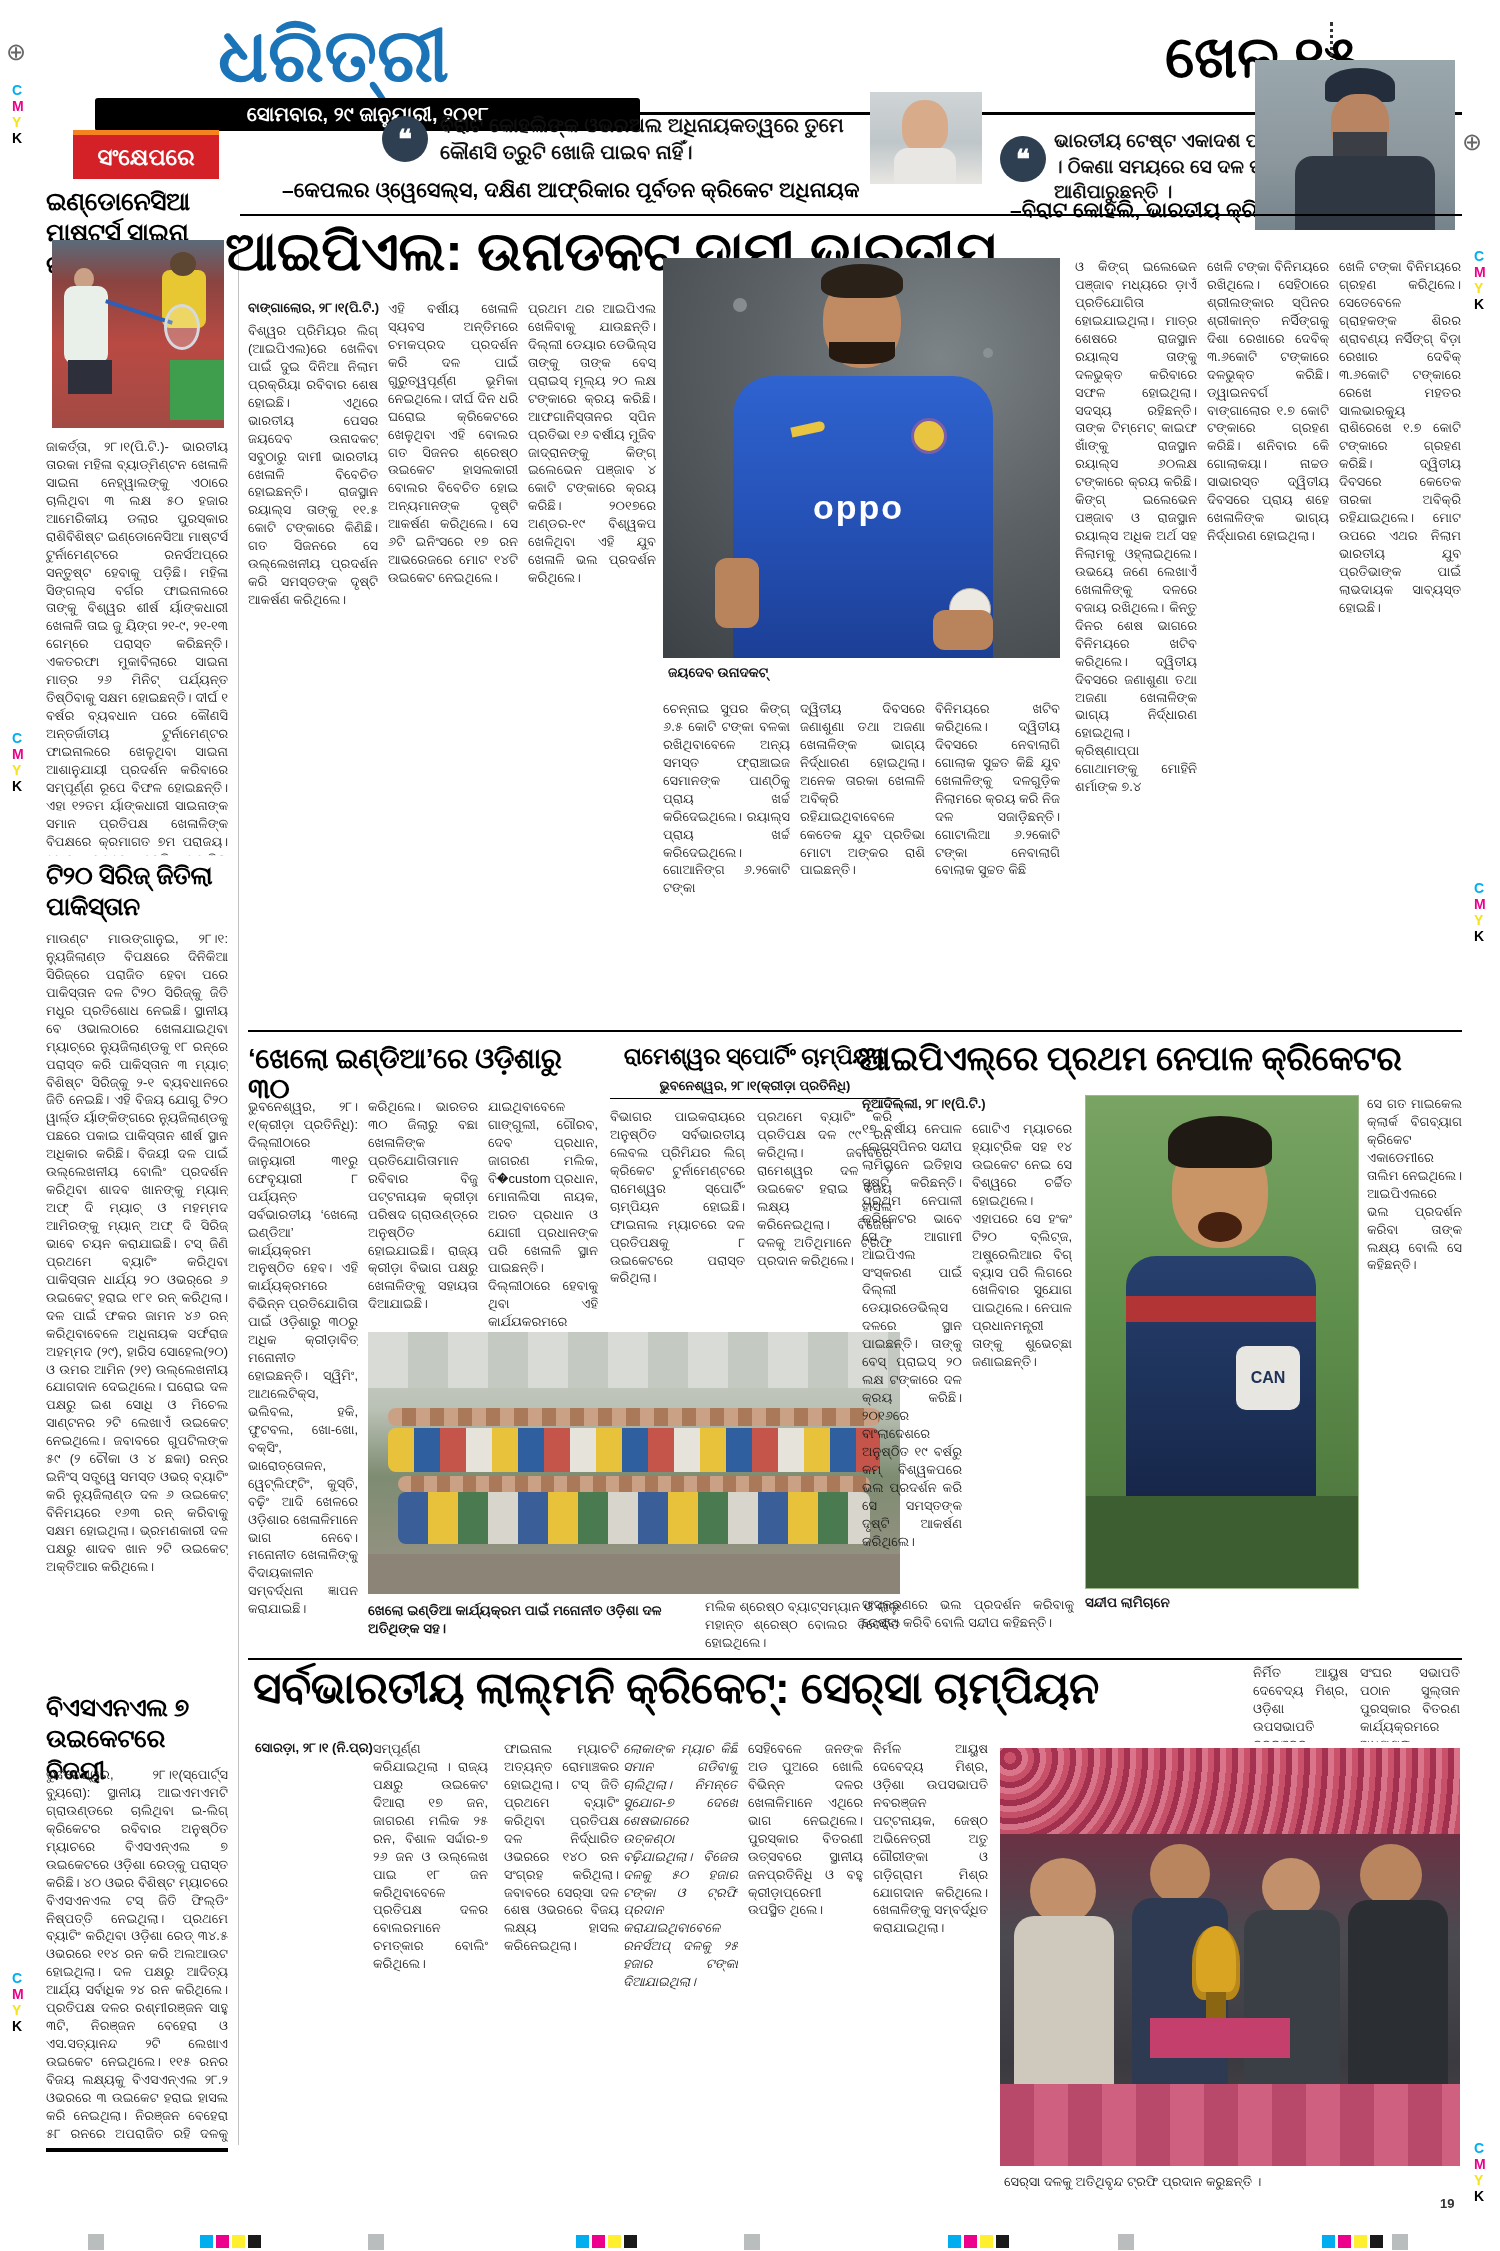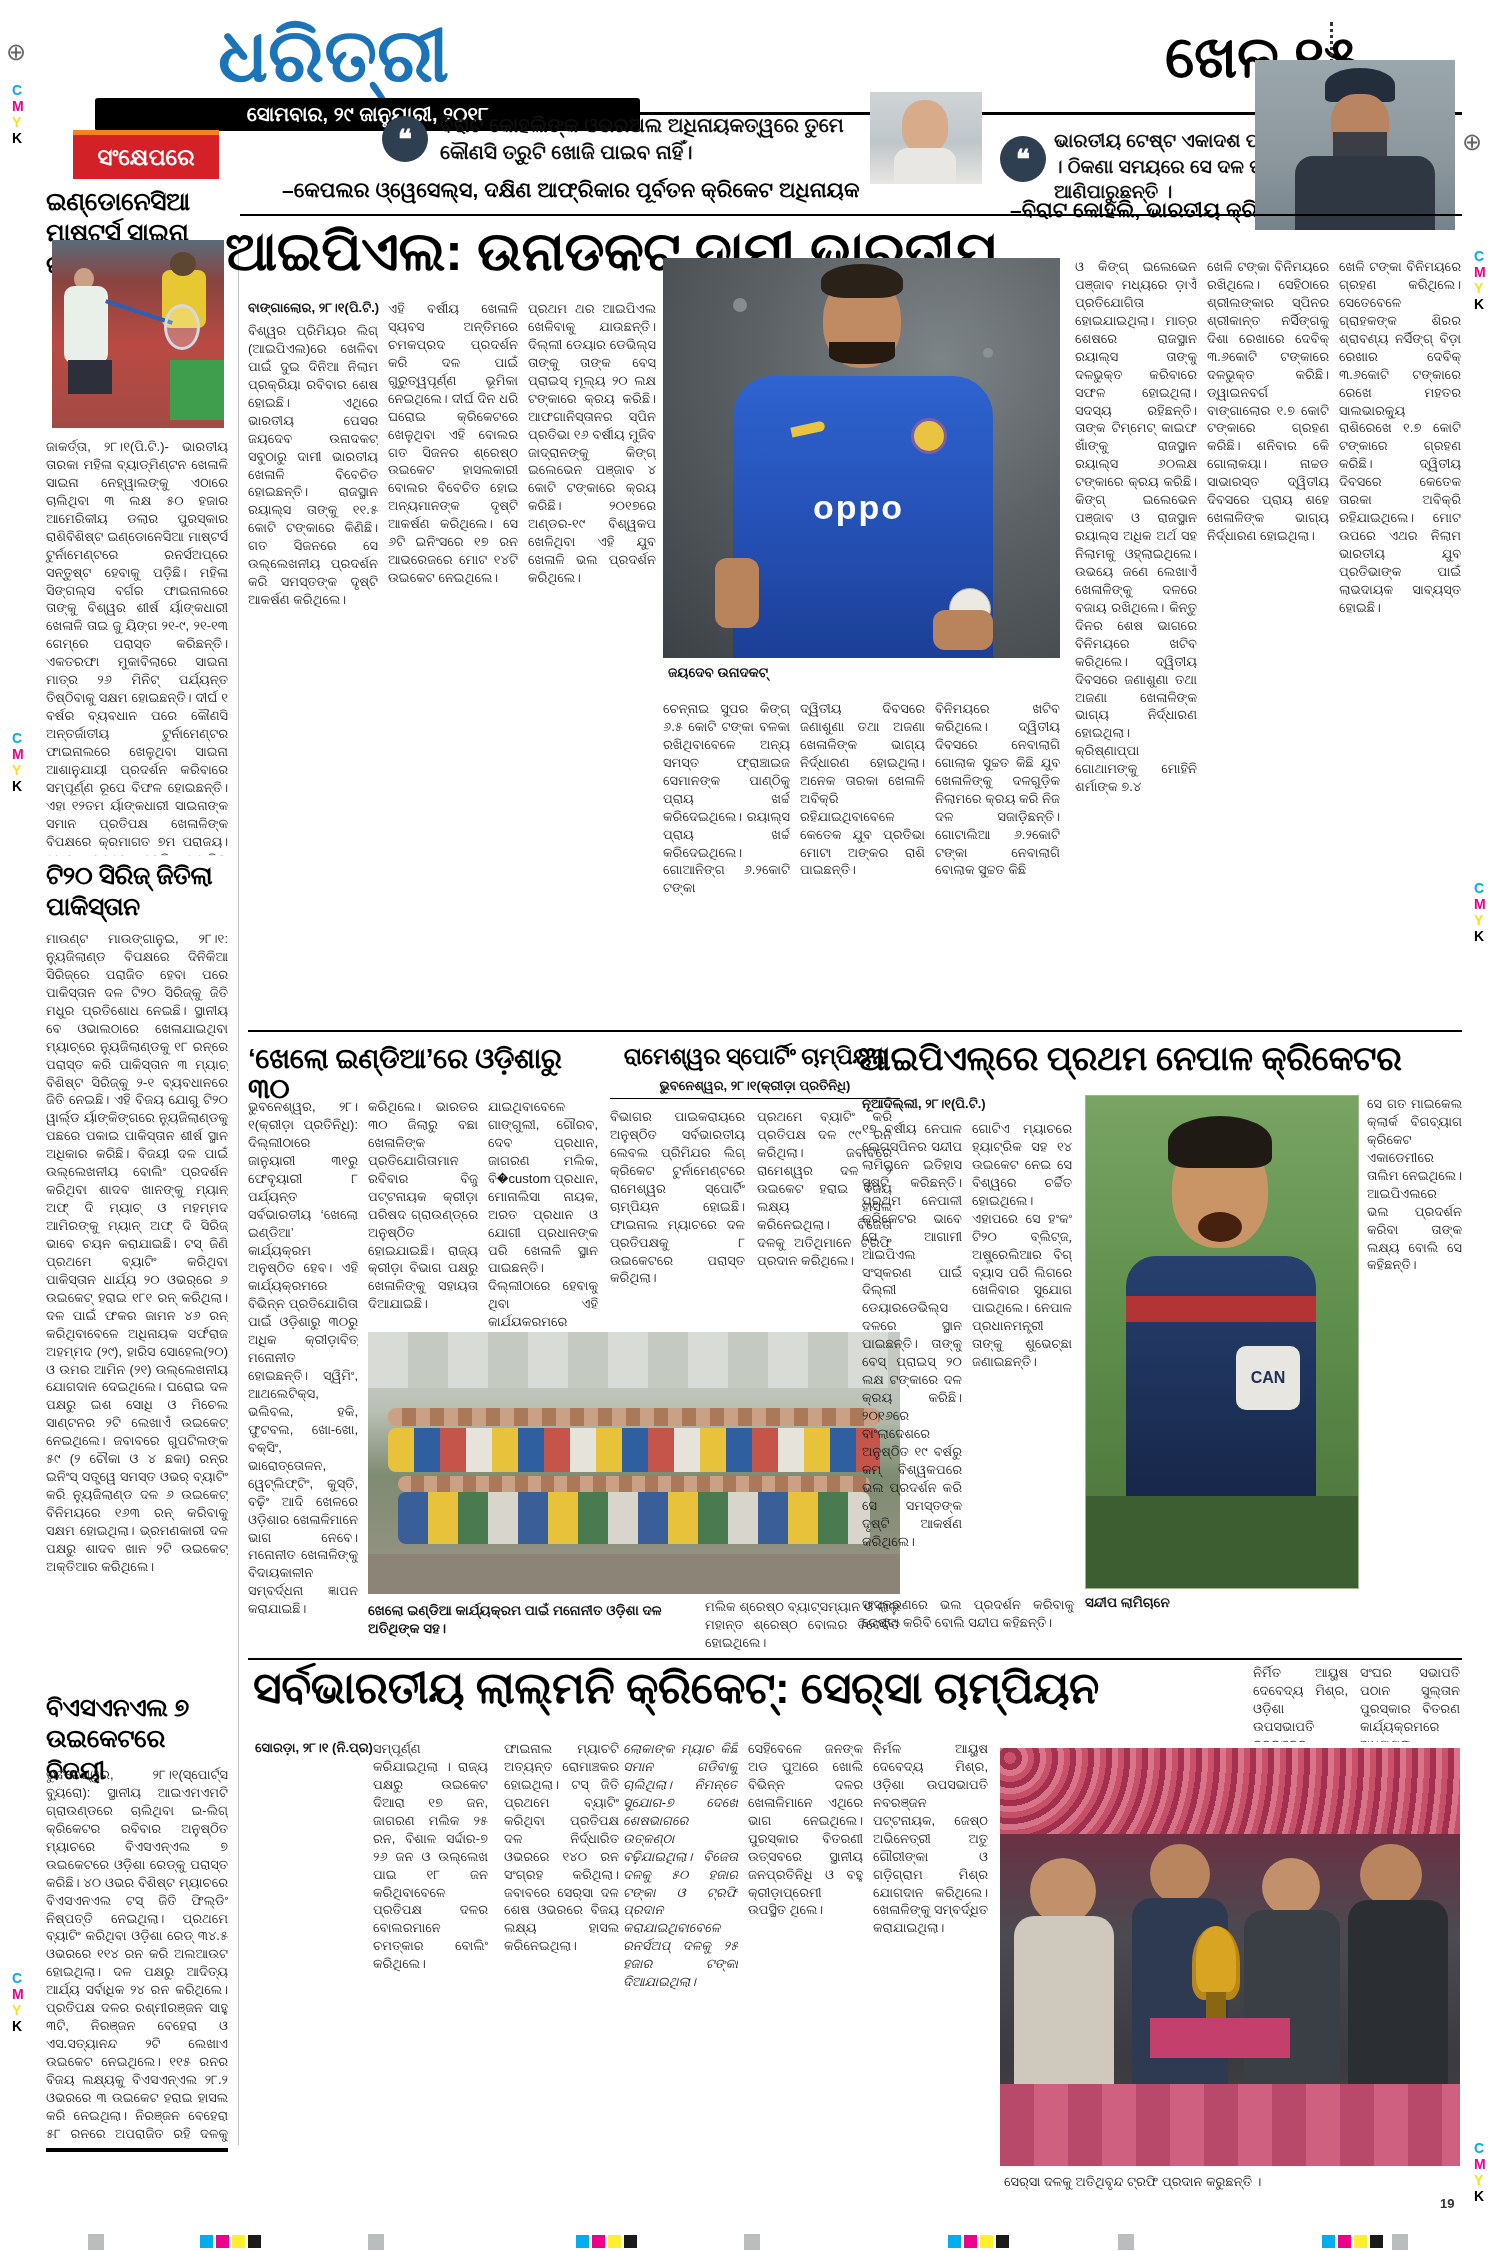--- a/index.html
+++ b/index.html
@@ -175,21 +175,21 @@
 
   <div class="abs headline" style="left:610px;top:1044px;width:290px;font-size:23px;text-align:center;">ରାମେଶ୍ୱର ସ୍ପୋର୍ଟିଂ ଚାମ୍ପିୟନ</div>
   <div class="abs dateline" style="left:610px;top:1078px;width:290px;text-align:center;border-bottom:1.5px solid #000;padding-bottom:4px;">ଭୁବନେଶ୍ୱର, ୨୮।୧(କ୍ରୀଡ଼ା ପ୍ରତିନିଧି)</div>
   <div class="abs body-txt" style="left:610px;top:1108px;width:135px;height:218px;">ବିଭାଗର ପାଇକରାୟରେ ଅନୁଷ୍ଠିତ ସର୍ବଭାରତୀୟ ଲେବଲ ପ୍ରିମିଯର ଲିଗ୍ କ୍ରିକେଟ ଟୁର୍ନାମେଣ୍ଟରେ ରାମେଶ୍ୱର ସ୍ପୋର୍ଟିଂ ଚାମ୍ପିୟନ ହୋଇଛି। ଫାଇନାଲ ମ୍ୟାଚରେ ଦଳ ପ୍ରତିପକ୍ଷକୁ ୮ ଉଇକେଟରେ ପରାସ୍ତ କରିଥିଲା।</div>
   <div class="abs body-txt" style="left:757px;top:1108px;width:135px;height:218px;">ପ୍ରଥମେ ବ୍ୟାଟିଂ କରି ପ୍ରତିପକ୍ଷ ଦଳ ୯୯ ରନ କରିଥିଲା। ଜବାବରେ ରାମେଶ୍ୱର ଦଳ ୨ ଉଇକେଟ ହରାଇ ବିଜୟ ଲକ୍ଷ୍ୟ ହାସଲ କରିନେଇଥିଲା। ବିଜେତା ଦଳକୁ ଅତିଥିମାନେ ଟ୍ରଫି ପ୍ରଦାନ କରିଥିଲେ।</div>
   <div class="abs body-txt" style="left:705px;top:1598px;width:195px;height:52px;">ମଲିକ ଶ୍ରେଷ୍ଠ ବ୍ୟାଟ୍ସମ୍ୟାନ ଓ ଲାଲୁ ମହାନ୍ତ ଶ୍ରେଷ୍ଠ ବୋଲର ବିବେଚିତ ହୋଇଥିଲେ।</div>
 
   <div class="abs headline" style="left:858px;top:1040px;width:604px;font-size:34px;">ଆଇପିଏଲ୍‌ରେ ପ୍ରଥମ ନେପାଳ କ୍ରିକେଟର</div>
   <div class="abs dateline" style="left:862px;top:1096px;width:210px;">ନୂଆଦିଲ୍ଲୀ, ୨୮।୧(ପି.ଟି.)</div>
   <div class="abs body-txt" style="left:862px;top:1120px;width:100px;height:470px;">୧୭ ବର୍ଷୀୟ ନେପାଳ ଲେଗସ୍ପିନର ସନ୍ଦୀପ ଲାମିଚାନେ ଇତିହାସ ସୃଷ୍ଟି କରିଛନ୍ତି। ପ୍ରଥମ ନେପାଳୀ କ୍ରିକେଟର ଭାବେ ସେ ଆଗାମୀ ଆଇପିଏଲ ସଂସ୍କରଣ ପାଇଁ ଦିଲ୍ଲୀ ଡେୟାରଡେଭିଲ୍ସ ଦଳରେ ସ୍ଥାନ ପାଇଛନ୍ତି। ତାଙ୍କୁ ବେସ୍ ପ୍ରାଇସ୍ ୨୦ ଲକ୍ଷ ଟଙ୍କାରେ ଦଳ କ୍ରୟ କରିଛି। ୨୦୧୬ରେ ବାଂଲାଦେଶରେ ଅନୁଷ୍ଠିତ ୧୯ ବର୍ଷରୁ କମ୍ ବିଶ୍ୱକପରେ ଭଲ ପ୍ରଦର୍ଶନ କରି ସେ ସମସ୍ତଙ୍କ ଦୃଷ୍ଟି ଆକର୍ଷଣ କରିଥିଲେ।</div>
-  <div class="abs body-txt" style="left:972px;top:1120px;width:100px;height:470px;font-family:Liberation Serif, serif;">ଗୋଟିଏ ମ୍ୟାଚରେ ହ୍ୟାଟ୍ରିକ ସହ ୧୪ ଉଇକେଟ ନେଇ ସେ ବିଶ୍ୱରେ ଚର୍ଚ୍ଚିତ ହୋଇଥିଲେ। ଏହାପରେ ସେ ହଂକଂ ଟି୨୦ ବ୍ଲିଟ୍ଜ, ଅଷ୍ଟ୍ରେଲିଆର ବିଗ୍ ବ୍ୟାସ ପରି ଲିଗରେ ଖେଳିବାର ସୁଯୋଗ ପାଇଥିଲେ। ନେପାଳ ପ୍ରଧାନମନ୍ତ୍ରୀ ତାଙ୍କୁ ଶୁଭେଚ୍ଛା ଜଣାଇଛନ୍ତି।</div>
+  <div class="abs body-txt" style="left:972px;top:1120px;width:100px;height:470px;">ଗୋଟିଏ ମ୍ୟାଚରେ ହ୍ୟାଟ୍ରିକ ସହ ୧୪ ଉଇକେଟ ନେଇ ସେ ବିଶ୍ୱରେ ଚର୍ଚ୍ଚିତ ହୋଇଥିଲେ। ଏହାପରେ ସେ ହଂକଂ ଟି୨୦ ବ୍ଲିଟ୍ଜ, ଅଷ୍ଟ୍ରେଲିଆର ବିଗ୍ ବ୍ୟାସ ପରି ଲିଗରେ ଖେଳିବାର ସୁଯୋଗ ପାଇଥିଲେ। ନେପାଳ ପ୍ରଧାନମନ୍ତ୍ରୀ ତାଙ୍କୁ ଶୁଭେଚ୍ଛା ଜଣାଇଛନ୍ତି।</div>
 
   <div class="abs photo" style="left:1085px;top:1095px;width:272px;height:492px;background:linear-gradient(180deg,#79a463 0%,#5f8f4c 45%,#49703a 100%);border:1px solid #9fb98f;">
     <div style="position:absolute;left:86px;top:40px;width:96px;height:112px;border-radius:46%;background:#c99566;"></div>
     <div style="position:absolute;left:82px;top:20px;width:104px;height:52px;border-radius:50% 50% 20% 20%;background:#1f1a14;"></div>
     <div style="position:absolute;left:112px;top:116px;width:44px;height:30px;border-radius:50%;background:#47210f;"></div>
     <div style="position:absolute;left:40px;top:160px;width:190px;height:240px;border-radius:30px 30px 0 0;background:linear-gradient(180deg,#27406e 0%,#1d3158 60%,#17264a 100%);"></div>
     <div style="position:absolute;left:40px;top:200px;width:190px;height:26px;background:#b23434;"></div>
     <div style="position:absolute;left:150px;top:250px;width:64px;height:64px;border-radius:10px;background:#e8e6e0;display:flex;align-items:center;justify-content:center;font-weight:800;font-size:16px;color:#1d3158;">CAN</div>
     <div style="position:absolute;left:0;top:400px;width:272px;height:92px;background:#3c5e30;"></div>
   </div>

